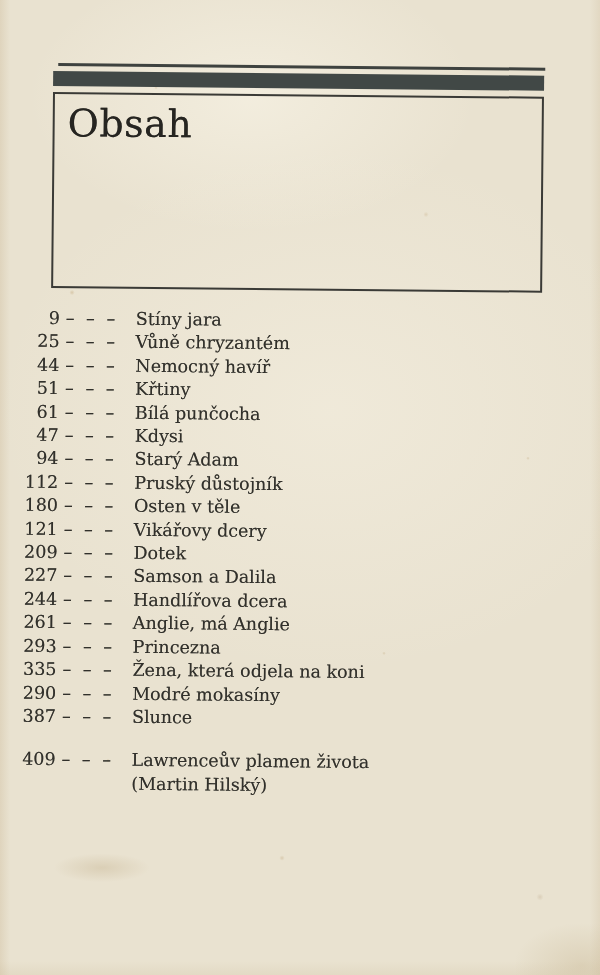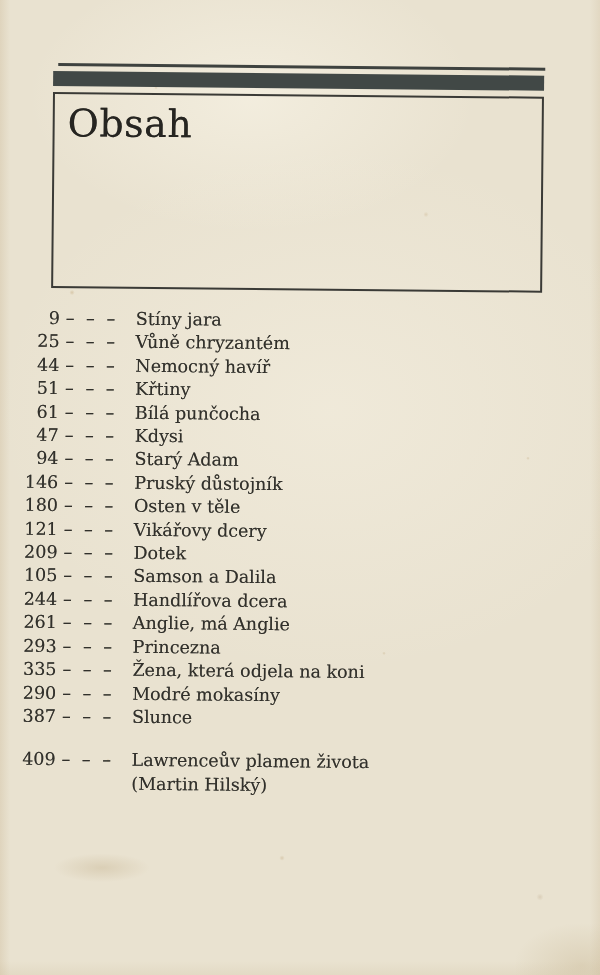--- a/index.html
+++ b/index.html
@@ -147,21 +147,21 @@
   <div class="row">
     <span class="num">94</span>
     <span class="dashes">– – –</span>
     <span class="t">
       <span>Starý Adam</span>
       
     </span>
   </div>
 
   <div class="row">
-    <span class="num">146</span>
+    <span class="num">112</span>
     <span class="dashes">– – –</span>
     <span class="t">
       <span>Pruský důstojník</span>
       
     </span>
   </div>
 
   <div class="row">
     <span class="num">180</span>
     <span class="dashes">– – –</span>
@@ -183,21 +183,21 @@
   <div class="row">
     <span class="num">209</span>
     <span class="dashes">– – –</span>
     <span class="t">
       <span>Dotek</span>
       
     </span>
   </div>
 
   <div class="row">
-    <span class="num">105</span>
+    <span class="num">227</span>
     <span class="dashes">– – –</span>
     <span class="t">
       <span>Samson a Dalila</span>
       
     </span>
   </div>
 
   <div class="row">
     <span class="num">244</span>
     <span class="dashes">– – –</span>

